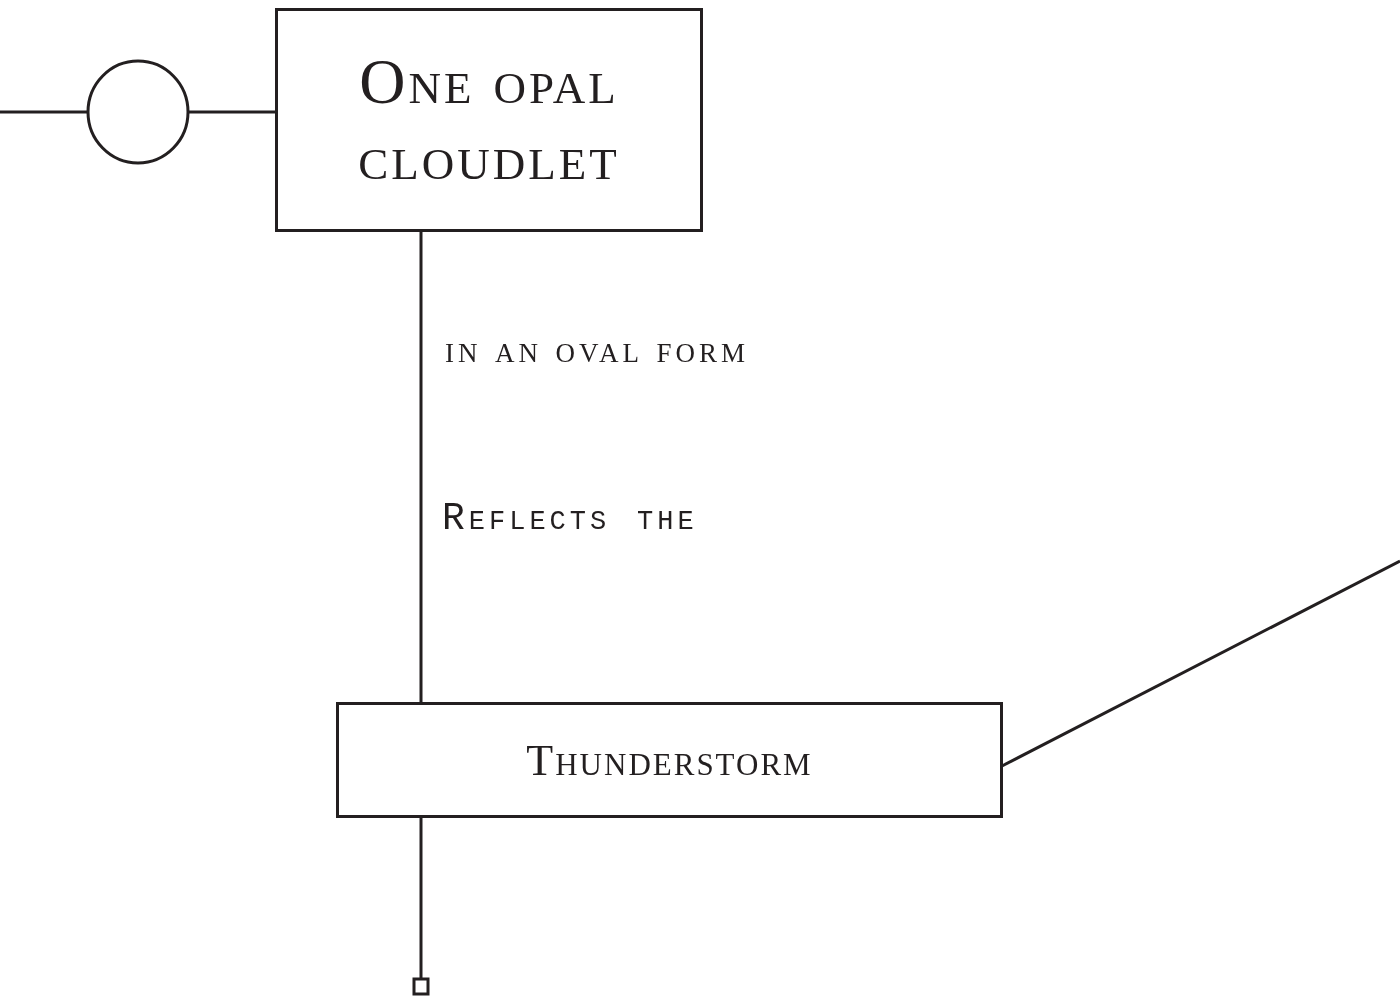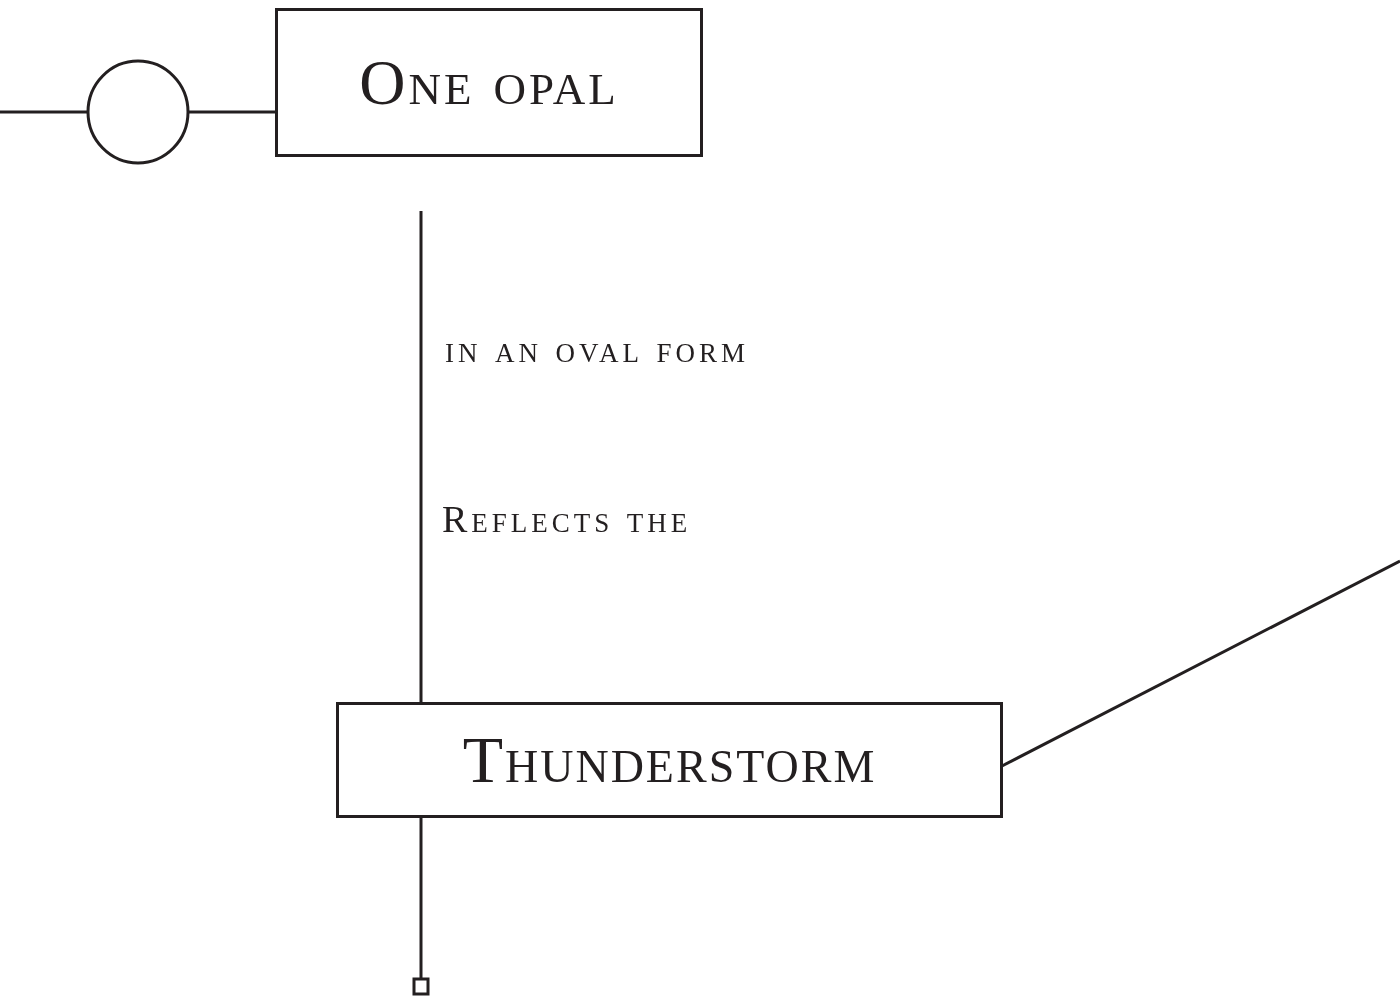--- a/index.html
+++ b/index.html
@@ -2,44 +2,45 @@
 <html><head>
   <meta charset="utf-8">
   <style>
     html, body { margin: 0; padding: 0; background: #ffffff; }
     body { width: 1400px; height: 1004px; position: relative; overflow: hidden;
            font-family: "Liberation Serif", "DejaVu Serif", serif; color: #231f20; }
     svg.lines { position: absolute; left: 0; top: 0; }
     .box { position: absolute; border: 3px solid #231f20; background: #fff; box-sizing: border-box;
            display: flex; align-items: center; justify-content: center; text-align: center; }
     .sc { font-variant: small-caps; letter-spacing: 2px; }
-    #box1 { left: 275px; top: 8px; width: 428px; height: 149px; }
+    #box1 { left: 275px; top: 8px; width: 428px; height: 224px; }
     #box1 span { font-size: 64px; line-height: 76px; display: block; letter-spacing: 3px; }
     #box2 { left: 336px; top: 702px; width: 667px; height: 116px; }
-    #box2 span { font-size: 66px; letter-spacing: 2px; }
+    #box2 span { font-size: 44px; letter-spacing: 2px; }
     .caption { position: absolute; font-size: 38px; line-height: 82px; letter-spacing: 4px; white-space: nowrap; }
     #cap1 { left: 445px; top: 308px; }
-    #cap2 { left: 442px; top: 478px; }
+    #cap2 { left: 442px; top: 478px; font-family: Liberation Mono, monospace; }
   </style>
 </head>
 <body>
 
 <svg class="lines" width="1400" height="1004">
   <line x1="0" y1="112" x2="88" y2="112" stroke="#231f20" stroke-width="3"></line>
   <ellipse cx="138" cy="112" rx="50" ry="51" fill="#fff" stroke="#231f20" stroke-width="3"></ellipse>
   <line x1="188" y1="112" x2="276" y2="112" stroke="#231f20" stroke-width="3"></line>
   <line x1="421" y1="211" x2="421" y2="703" stroke="#231f20" stroke-width="3"></line>
   <line x1="1002" y1="766" x2="1400" y2="561" stroke="#231f20" stroke-width="3"></line>
   <line x1="421" y1="817" x2="421" y2="979" stroke="#231f20" stroke-width="3"></line>
   <rect x="414" y="979" width="14" height="15" fill="#fff" stroke="#231f20" stroke-width="3"></rect>
 </svg>
 
 <div class="box sc" id="box1">
   <div>
     <span>One opal</span>
+    <span>cloudlet</span>
   </div>
 </div>
 
 <div class="caption sc" id="cap1">
   <div>in an oval form</div>
 </div>
 
 <div class="caption sc" id="cap2">
   <div>Reflects the</div>
 </div>

